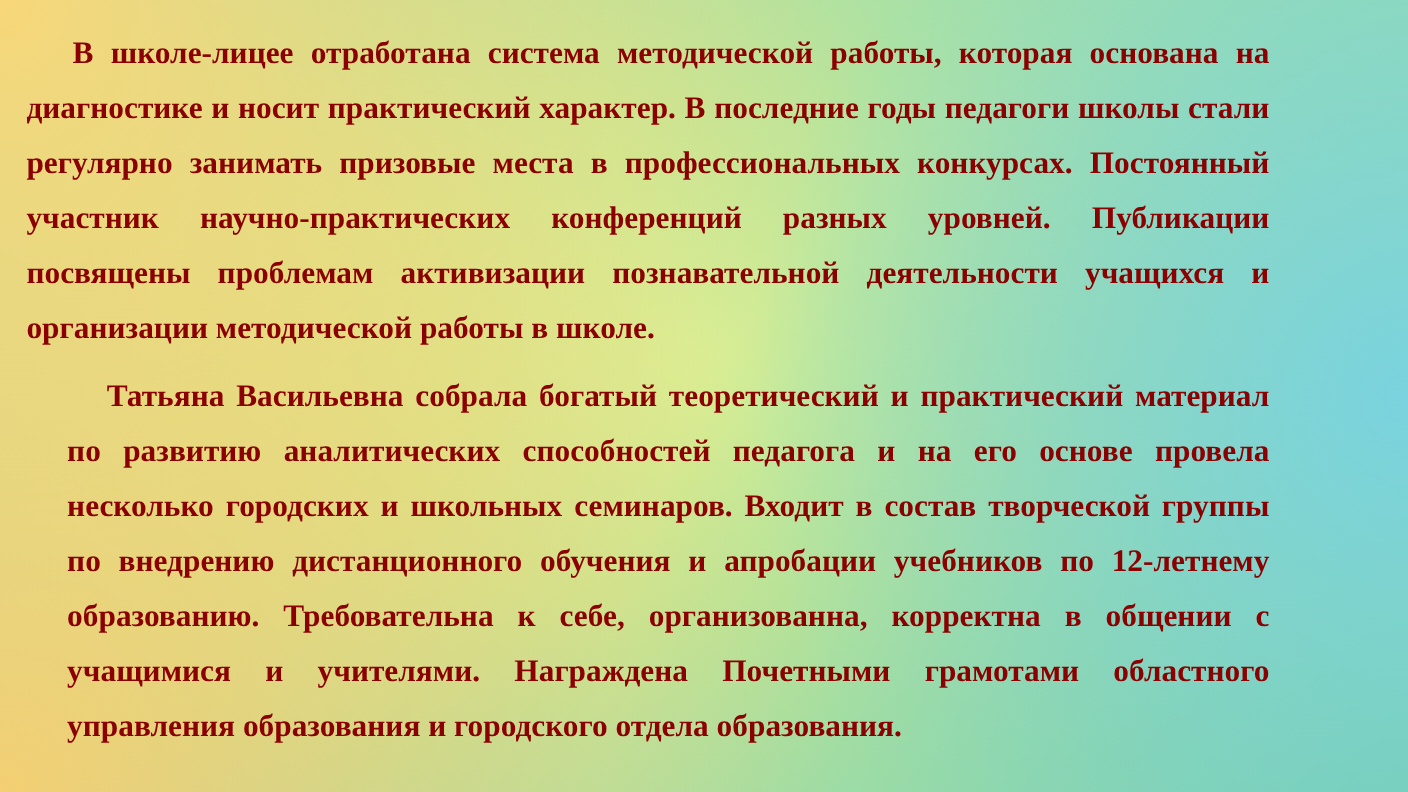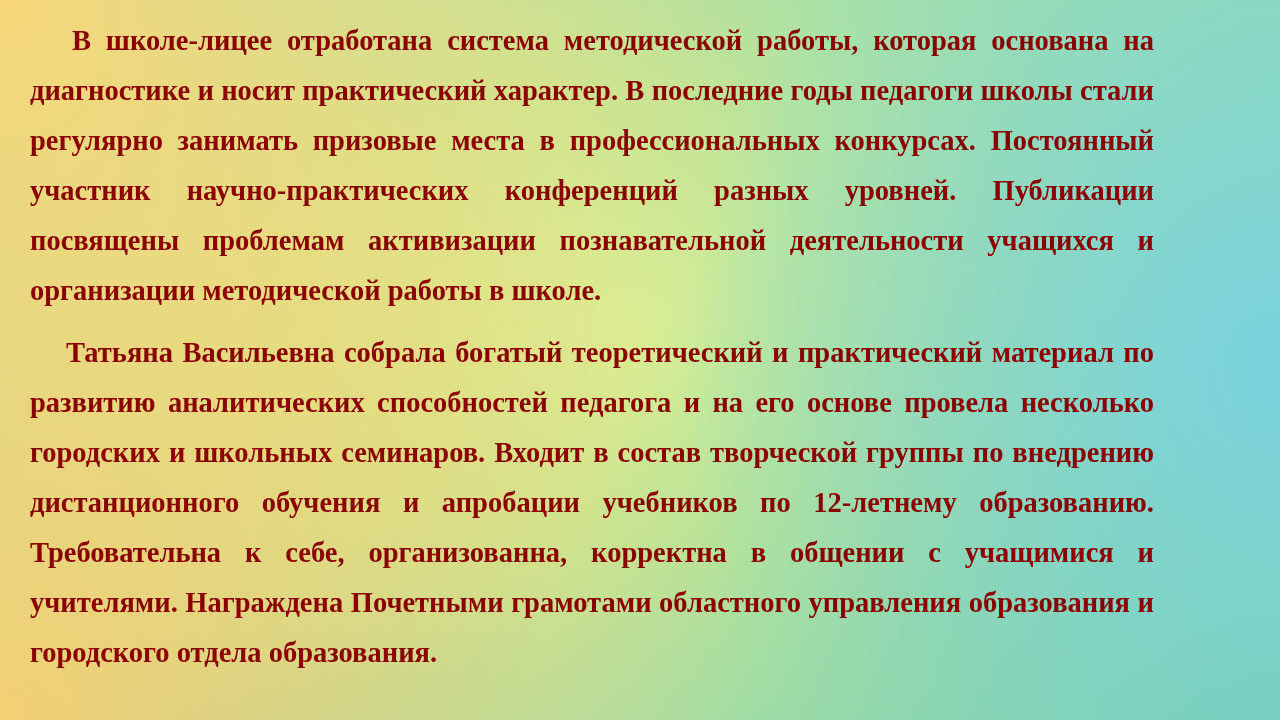--- a/index.html
+++ b/index.html
@@ -22,41 +22,42 @@
       radial-gradient(circle at 100% 50%, rgba(120, 210, 225, 0.95) 0%, rgba(120, 210, 225, 0.0) 45%),
       radial-gradient(circle at 0% 0%, rgba(250, 215, 120, 0.98) 0%, rgba(250, 215, 120, 0.0) 55%),
       radial-gradient(circle at 0% 100%, rgba(248, 205, 110, 0.95) 0%, rgba(248, 205, 110, 0.0) 52%),
       radial-gradient(circle at 100% 0%, rgba(150, 220, 175, 0.9) 0%, rgba(150, 220, 175, 0.0) 50%),
       radial-gradient(circle at 100% 100%, rgba(118, 205, 170, 0.95) 0%, rgba(118, 205, 170, 0.0) 50%),
       radial-gradient(ellipse at 50% 45%, rgba(215, 240, 150, 1) 0%, rgba(196, 232, 150, 1) 40%, rgba(170, 225, 165, 1) 75%, rgba(150, 220, 185, 1) 100%);
   }
   .content {
     position: absolute;
     left: 0;
-    top: 8px;
+    top: 16px;
     width: 1184px;
-    padding: 8px 30px 0 30px;
+    padding: 8px 30px 0 24px;
     box-sizing: border-box;
   }
   p.para {
     margin: 0 0 12px 0;
     color: #8B0000;
     font-weight: bold;
     font-size: 28.5px;
     line-height: 50px;
     text-align: justify;
     text-indent: 42px;
     letter-spacing: 0px;
     -webkit-font-smoothing: antialiased;
   }
   p.para:last-child {
     margin-bottom: 0;
   }
   p.para.second {
     text-indent: 36px;
+    margin-left: 37px;
   }
 </style>
 </head>
 <body>
 
 <div class="slide">
   <div class="content">
     <p class="para first">В школе-лицее  отработана система методической работы, которая основана на диагностике и носит практический характер. В последние годы педагоги школы стали регулярно занимать призовые места в профессиональных конкурсах. Постоянный участник научно-практических конференций разных уровней. Публикации посвящены проблемам активизации познавательной деятельности учащихся и организации  методической работы в школе.</p>
     <p class="para second">Татьяна Васильевна собрала богатый теоретический и практический  материал по развитию аналитических способностей педагога  и на его основе провела несколько городских и школьных семинаров. Входит в состав творческой группы по внедрению дистанционного обучения и апробации учебников по 12-летнему образованию. Требовательна к себе, организованна, корректна в общении с учащимися и учителями. Награждена Почетными грамотами областного управления образования и городского отдела образования.</p>
   </div>

